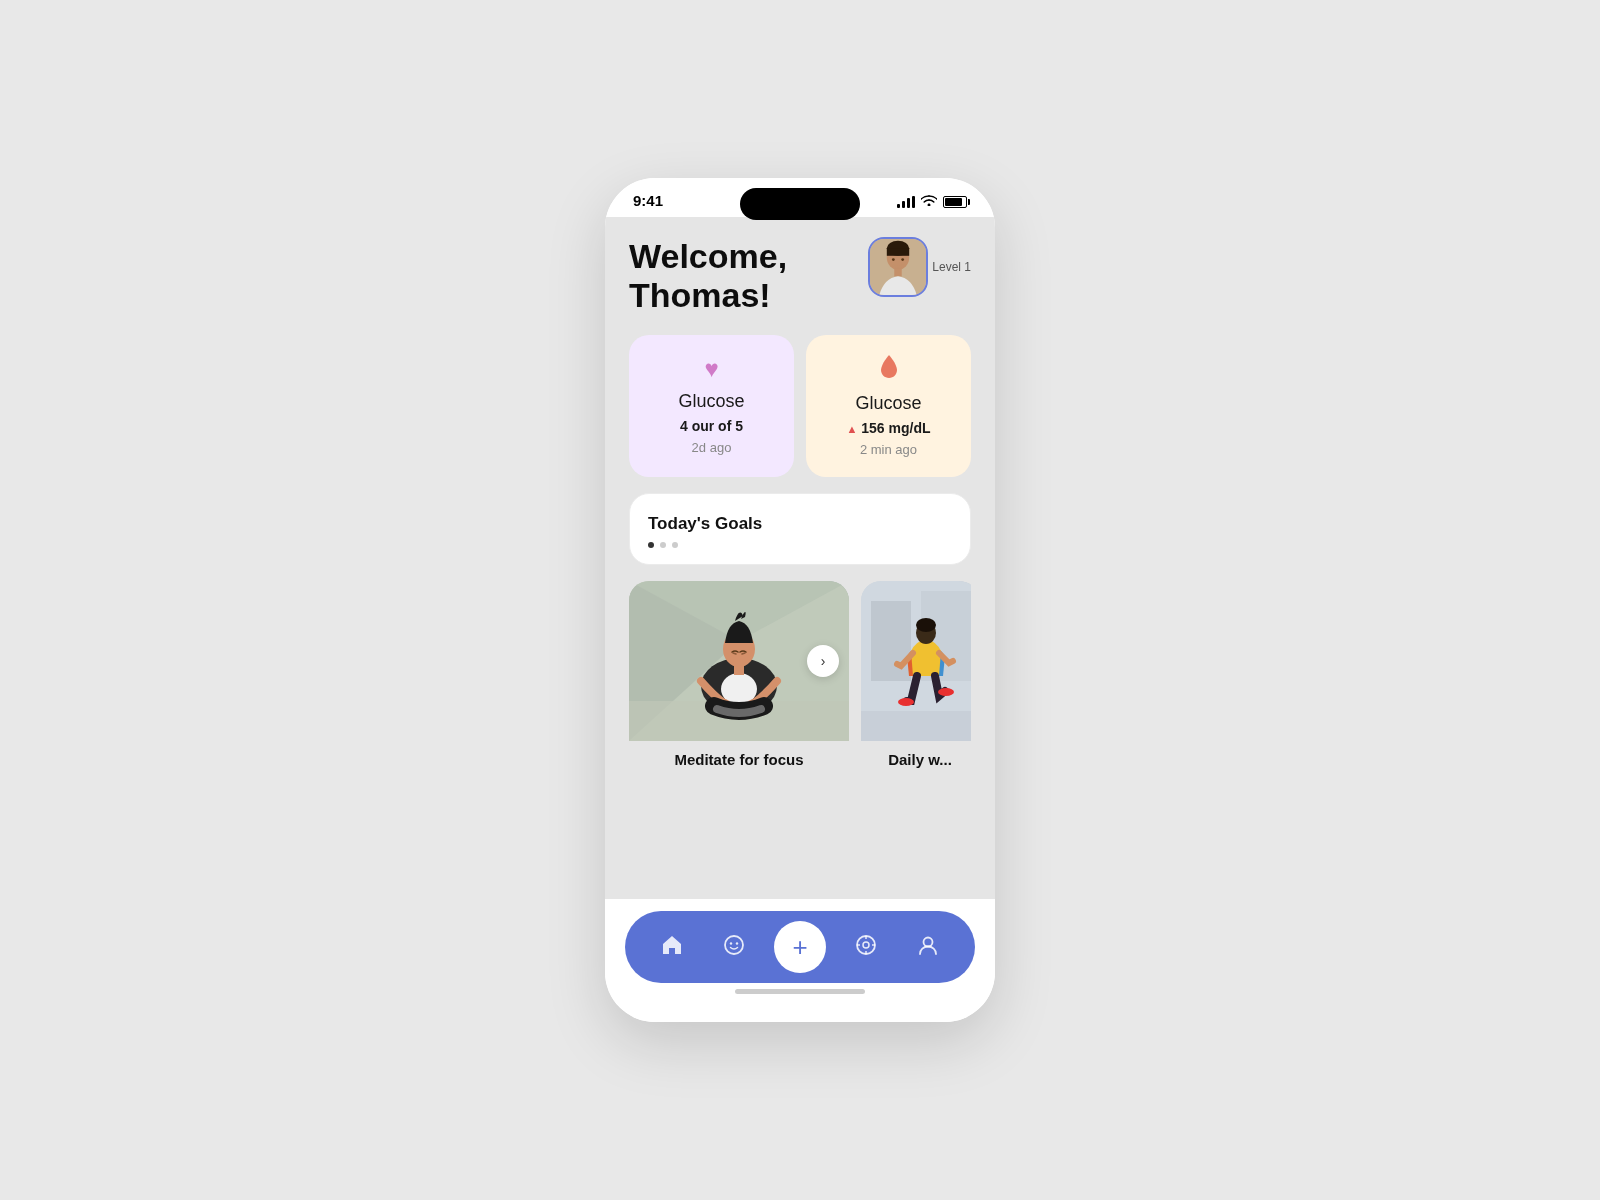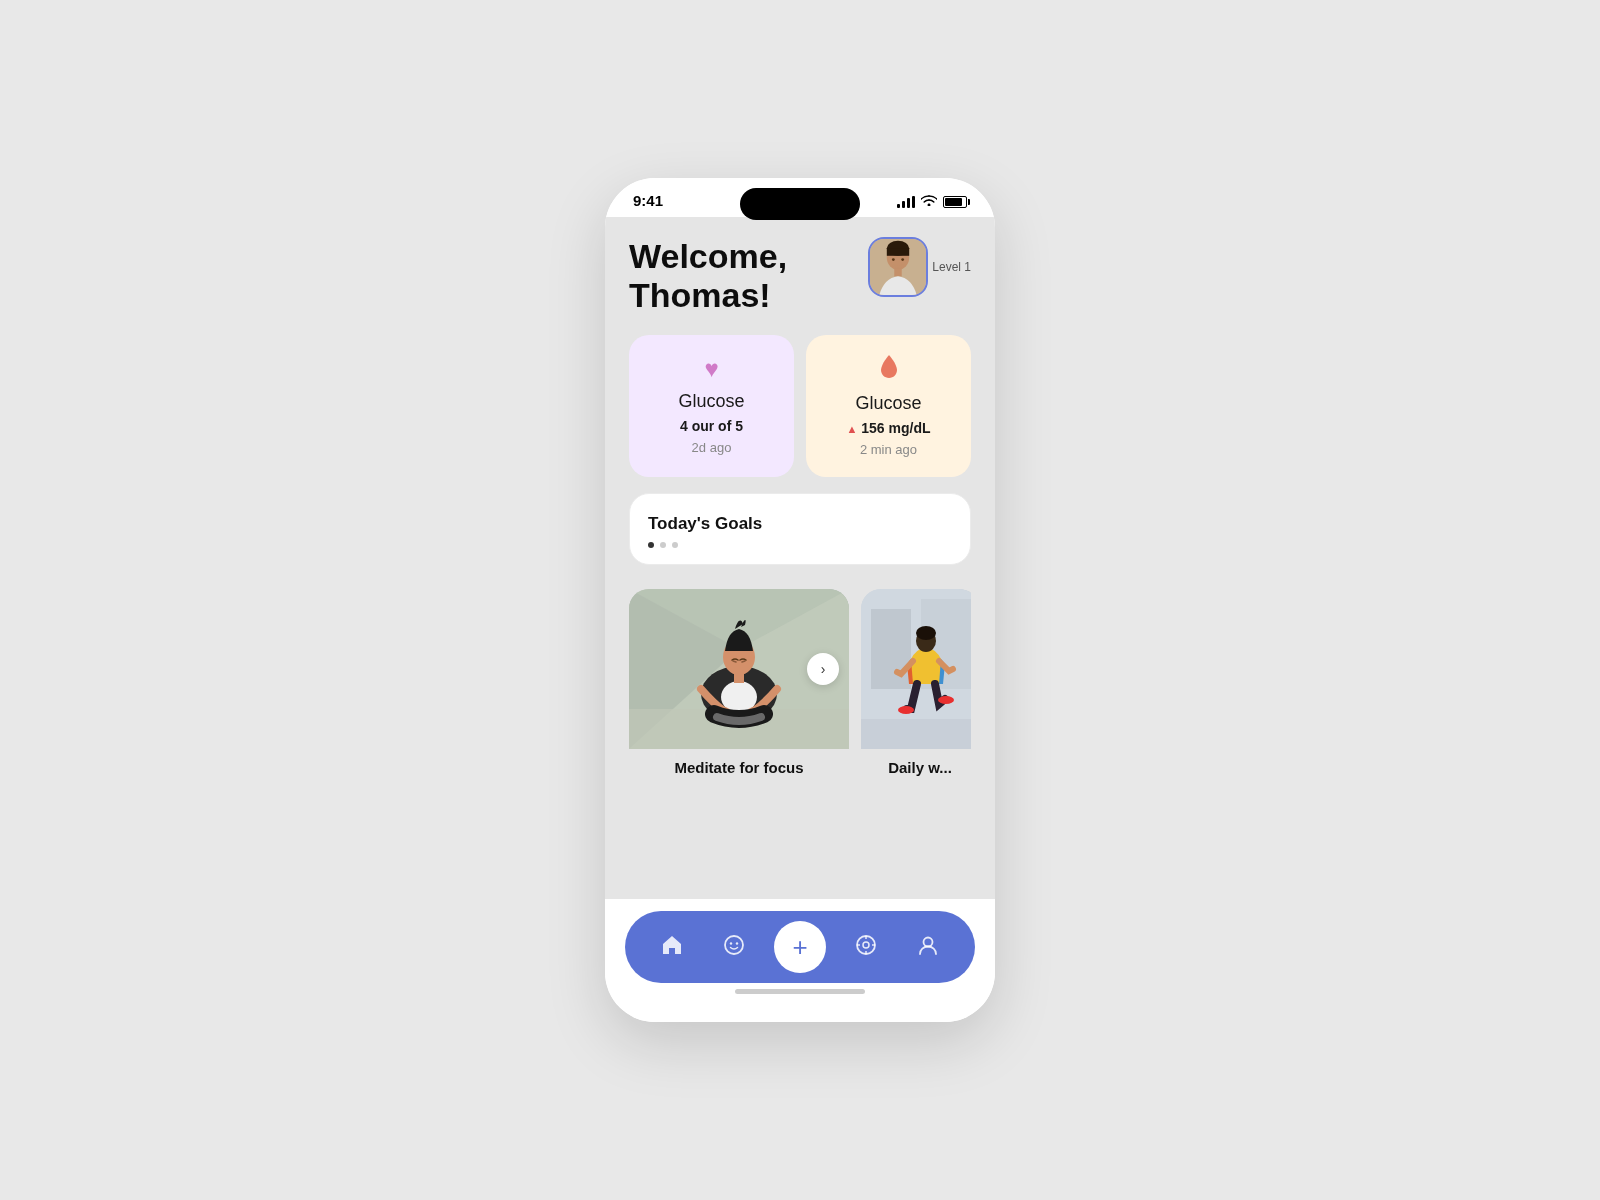--- a/index.html
+++ b/index.html
@@ -174,21 +174,21 @@
     .metric-time {
       font-size: 13px;
       color: #888;
     }
     
     .goals-card {
       background: #fff;
       border: 1.5px solid #ebebeb;
       border-radius: 20px;
       padding: 20px 18px 16px;
-      margin-bottom: 24px;
+      margin-bottom: 16px;
     }
     .goals-title {
       font-size: 17px;
       font-weight: 700;
       color: #111;
       margin-bottom: 8px;
     }
     .goals-text {
       font-size: 15px;
       color: #333;

